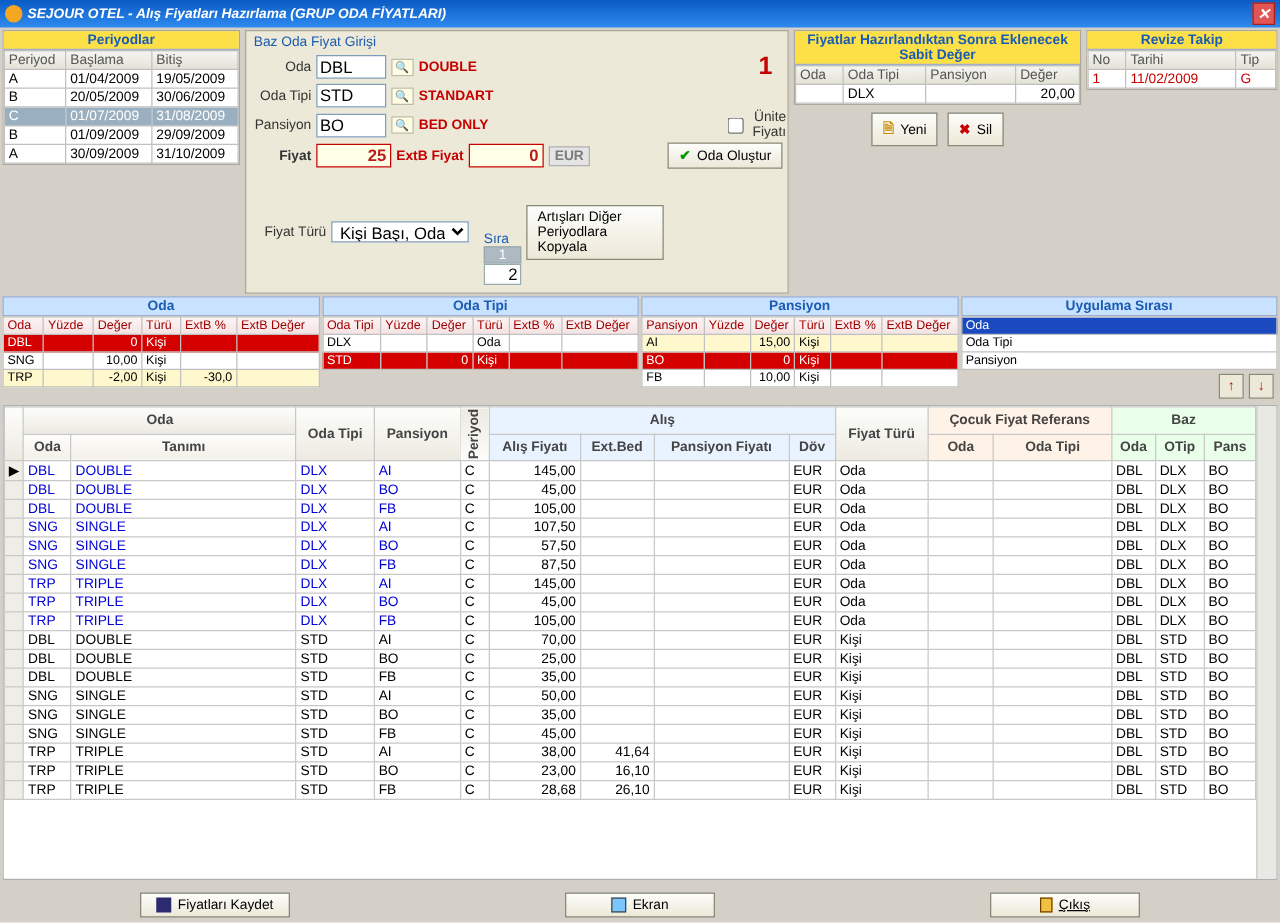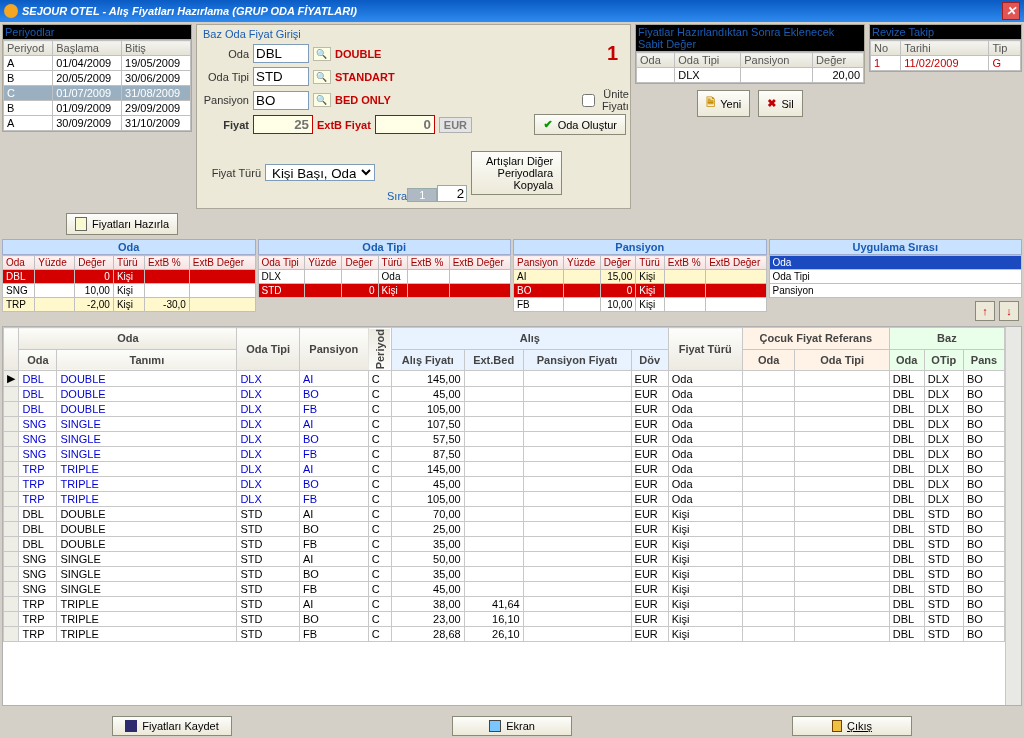--- a/index.html
+++ b/index.html
@@ -26,22 +26,22 @@
   .titlebar .spacer { flex:1; }
   .close-btn {
     width:18px;height:18px;background:#e25555;border:1px solid #a02020;
     display:flex;align-items:center;justify-content:center;font-weight:bold;
     font-size:12px;color:#fff;
   }
   .container { display:flex; flex-direction:column; padding:2px; gap:2px; }
   .top-row { display:flex; gap:4px; align-items:flex-start; }
   .panel { background:#ece9d8; border:1px solid #aca899; }
   .section-title {
-    background:#000000; color:#1a5cb3; text-align:left;
-    font-weight:normal; padding:1px 2px; border-bottom:1px solid #9faecd;
+    background:#fde047; color:#1a5cb3; text-align:center;
+    font-weight:bold; padding:1px 2px; border-bottom:1px solid #9faecd;
   }
 
   
   .periods { width:190px; }
   .tbl { width:100%; border-collapse:collapse; background:#fff; }
   .tbl th, .tbl td {
     border:1px solid #c0c0c0;
     padding:1px 3px;
     font-weight:normal;
     text-align:left;
@@ -56,35 +56,35 @@
   
   .baz-oda { width:435px; padding:2px 4px 4px 4px; }
   .baz-title { color:#1a5cb3; margin:1px 2px; }
   .form-row { display:flex; align-items:center; gap:4px; margin:2px 0; }
   .form-row label { width:48px; text-align:right; color:#333; }
   .form-row input.short { width:56px; border:1px solid #7f9db9; padding:1px 2px; background:#fff; }
   .info-red { color:#c50000; font-weight:bold; }
   .big-1 { color:#c50000; font-weight:bold; font-size:20px; margin-left:auto; margin-right:8px; }
   .icon-small { width:18px; height:14px; border:1px solid #bba; background:#fdfde4; display:inline-flex; align-items:center; justify-content:center; font-size:9px; color:#c50000; }
   .red-label { color:#c50000; font-weight:bold; }
-  .val-input { width:60px; border:1px solid #c50000; color:#737373; text-align:right; padding:1px 3px; background:#ffffe8; font-weight:bold; }
+  .val-input { width:60px; border:1px solid #c50000; color:#b91c1c; text-align:right; padding:1px 3px; background:#ffffe8; font-weight:bold; }
   .eur-box { border:1px solid #b0b0b0; background:#e4e4e4; color:#7a7a7a; padding:1px 4px; font-weight:bold; }
   .checkbox-lbl { display:flex; align-items:center; gap:4px; color:#333; }
   .btn {
     background:linear-gradient(#fdfdfb,#ece9d8);
     border:1px solid #8a8a7b;
     padding:3px 8px;
     display:inline-flex; align-items:center; gap:5px;
     cursor:pointer;
   }
   .btn .chk { color:#0a9600; font-weight:bold; }
   .btn .x { color:#c50000; font-weight:bold; }
   .btn .doc { color:#c98c00;font-weight:bold; }
   .select { border:1px solid #7f9db9; padding:0 2px; background:#fff; height:17px; }
-  .sira-grp { display:flex; flex-direction:row; align-items:flex-end; margin-left:8px;margin-top:42px; }
+  .sira-grp { display:flex; flex-direction:column; align-items:flex-start; margin-left:8px;margin-top:42px; }
   .sira-grp .sira-lbl { color:#1a5cb3; }
   .sira-cell { width:30px; height:14px; border:1px solid #9aa; background:#aeb9c4; color:#fff; text-align:center; }
   .spin { width:30px; border:1px solid #9aa; background:#fff; text-align:right; padding:0 2px; }
 
   
   .sabit { width:230px; }
   .sabit .tbl td:last-child { text-align:right; }
   .yeni-sil-row { display:flex; gap:8px; justify-content:center; margin-top:4px; }
 
   
@@ -234,21 +234,21 @@
           </span>
       </div>
       <div class="form-row" style="margin-top:8px;">
         <label style="width:60px">Fiyat Türü</label>
         <select class="select" style="width:110px"><option>Kişi Başı, Oda</option></select>
         <div class="sira-grp">
           <span class="sira-lbl">Sıra</span>
           <div class="sira-cell">1</div>
           <input class="spin" value="2" style="">
         </div>
-        <span class="btn" style="width:91px;text-align:right;white-space:normal;">
+        <span class="btn" style="width:110px;text-align:left;white-space:normal;">
             <span>Artışları Diğer Periyodlara Kopyala</span>
           </span>
       </div>
     </div>
 
     <div style="display:flex;flex-direction:column;gap:2px;">
       <div class="panel sabit">
         <div class="section-title">Fiyatlar Hazırlandıktan Sonra Eklenecek Sabit Değer</div>
         <table class="tbl" id="sabit-tbl">
           <thead>
@@ -295,26 +295,20 @@
             <tr>
               <td class="red">1</td>
               <td class="red">11/02/2009</td>
               <td class="red">G</td>
             </tr>
           </tbody>
       </table>
     </div>
   </div>
 
-  <div class="mid-actions">
-    <span class="btn">
-        <span class="calc"></span>
-        <span>Fiyatları Hazırla</span>
-      </span>
-  </div>
 
   <div class="quads">
     <div class="quad">
       <div class="quad-title">Oda</div>
       <table class="tbl" id="q-oda">
           <thead>
             <tr>
               <th>Oda</th>
               <th>Yüzde</th>
               <th>Değer</th>

